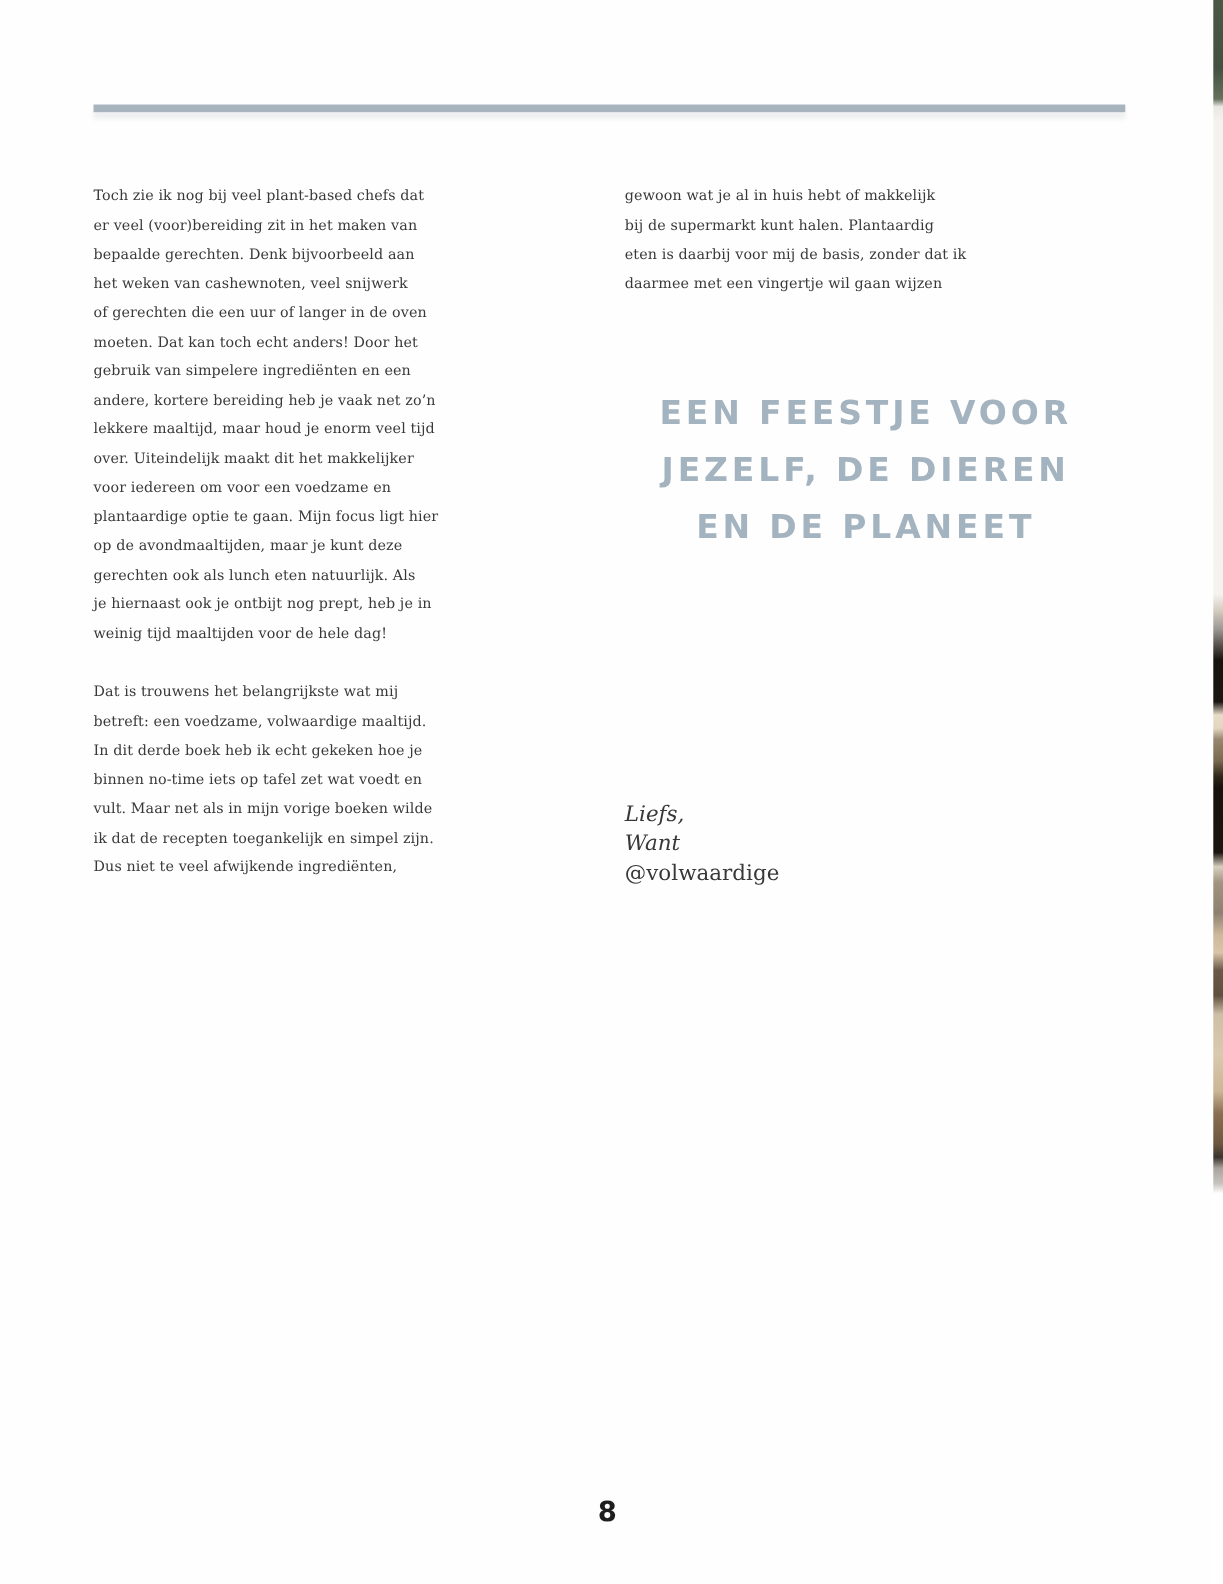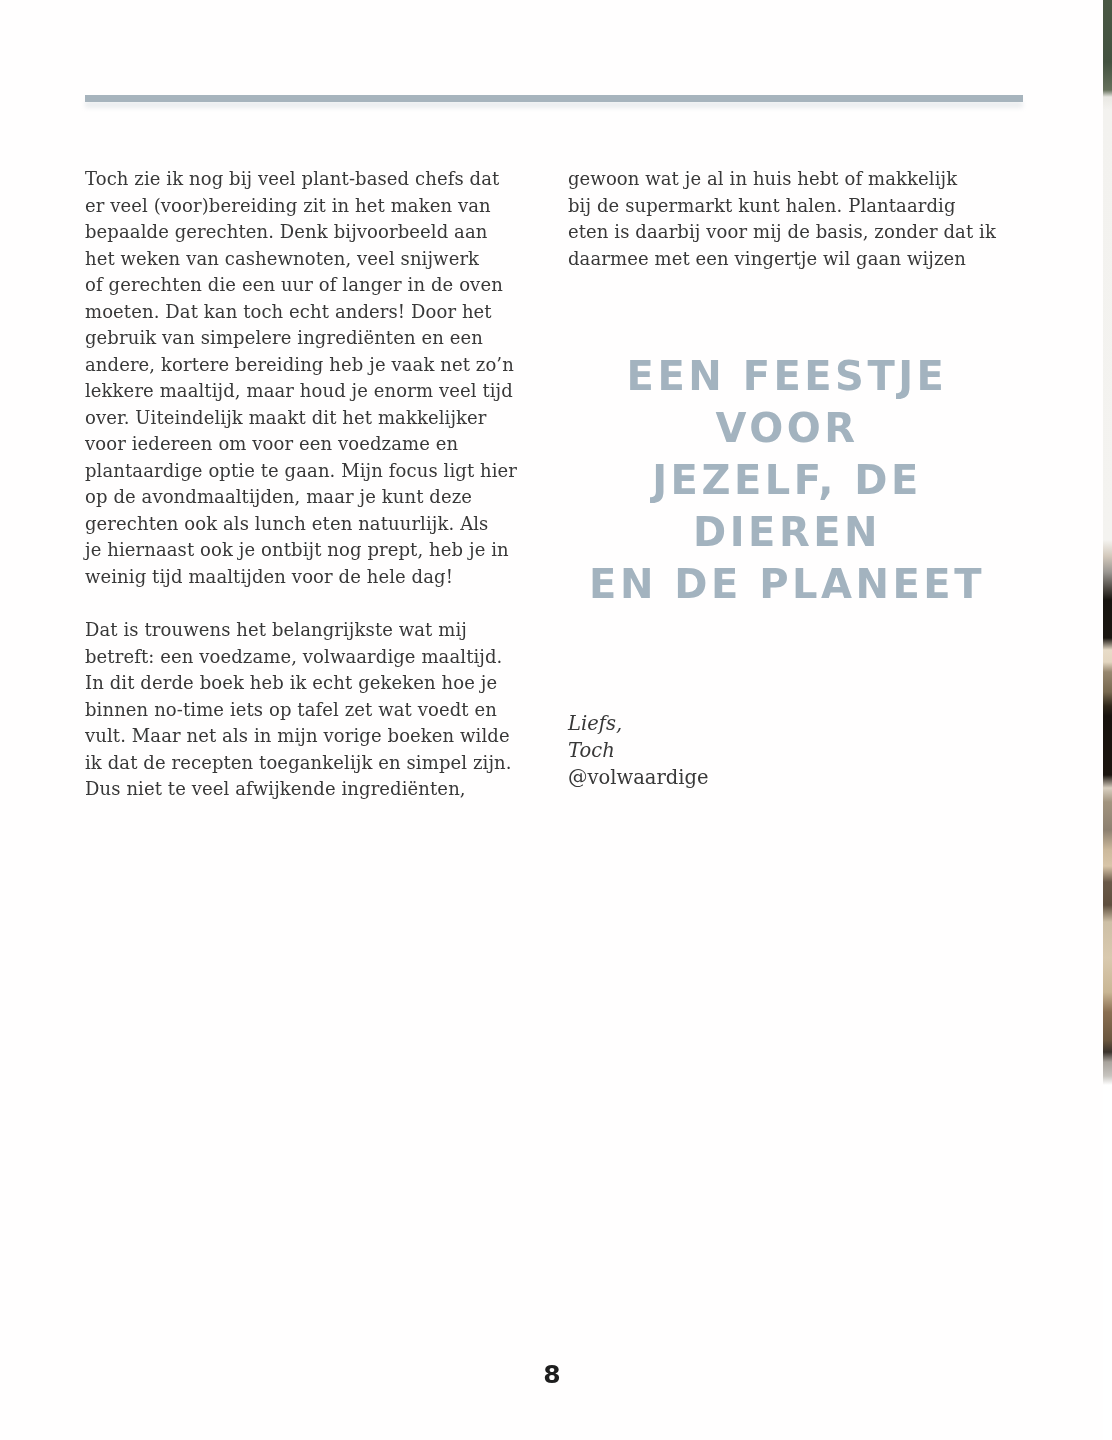--- a/index.html
+++ b/index.html
@@ -15,47 +15,47 @@
   .top-rule {
     position: absolute;
     left: 85px;
     top: 95px;
     width: 938px;
     height: 7px;
     background: #a7b4bd;
     box-shadow: 0 6px 4px rgba(170, 182, 190, 0.22);
   }
   .body-text {
-    font-size: 18px;
+    font-size: 13px;
     line-height: 26.5px;
     white-space: pre-line;
     letter-spacing: 0.1px;
   }
   .col-left-p1  { position: absolute; left: 85px;  top: 166px; width: 490px; }
   .col-left-p2  { position: absolute; left: 85px;  top: 617px; width: 490px; }
   .col-right-p1 { position: absolute; left: 568px; top: 166px; width: 470px; }
   .col-right-p2 { position: absolute; left: 568px; top: 591px; width: 470px; }
   .pull-quote {
     position: absolute;
     left: 552px;
     top: 350px;
     width: 470px;
     text-align: center;
     font-family: "DejaVu Sans", sans-serif;
     font-weight: bold;
-    font-size: 40px;
+    font-size: 30px;
     line-height: 52px;
     letter-spacing: 3.5px;
     color: #a3b3bf;
     white-space: pre-line;
   }
   .signature {
     position: absolute;
     left: 568px;
-    top: 710px;
+    top: 726px;
     font-size: 19.5px;
     line-height: 27px;
   }
   .sig-italic { font-style: italic; }
   .page-number {
     position: absolute;
     left: 0;
     top: 1360px;
     width: 1104px;
     text-align: center;
@@ -124,21 +124,21 @@
 eten is daarbij voor mij de basis, zonder dat ik
 daarmee met een vingertje wil gaan wijzen</div>
 
   <div class="pull-quote">EEN FEESTJE VOOR
 JEZELF, DE DIEREN
 EN DE PLANEET</div>
 
 
   <div class="signature">
     <div class="sig-italic">Liefs,</div>
-    <div class="sig-italic">Toch</div>
+    <div class="sig-italic">Want</div>
     <div>@volwaardige</div>
   </div>
 
   <div class="page-number">8</div>
 
   <div class="page-edge"></div>
 
 </div>
 
 </body></html>

